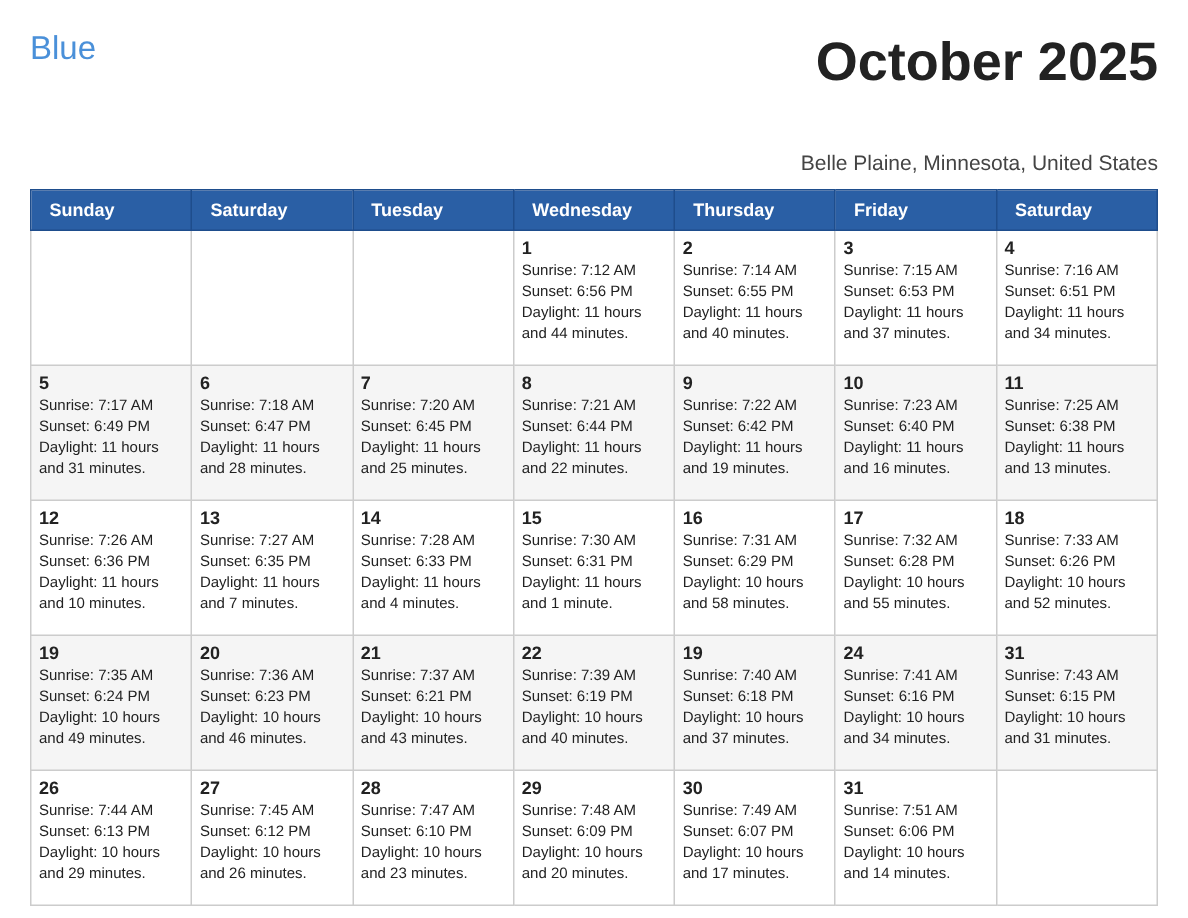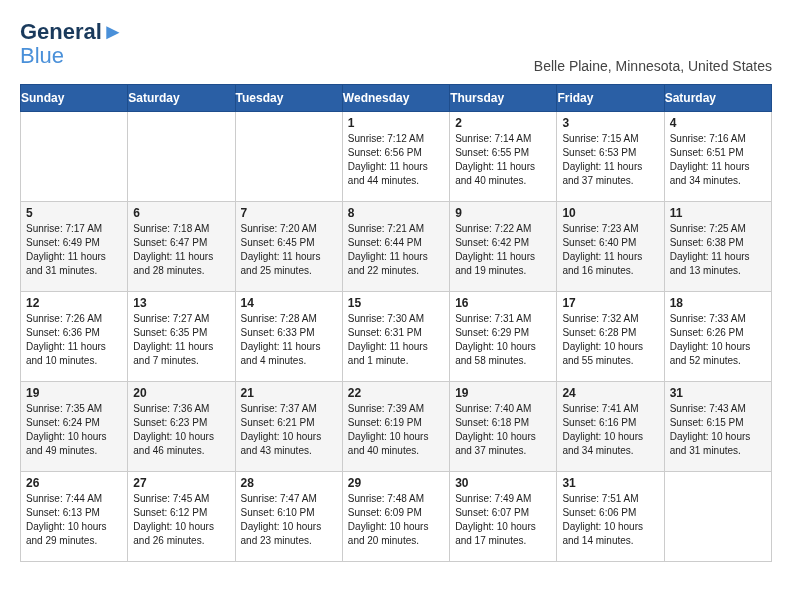--- a/index.html
+++ b/index.html
@@ -37,21 +37,21 @@
     table {
       width: 100%;
       border-collapse: collapse;
       table-layout: fixed;
     }
     thead tr th {
       background-color: #2a5fa5;
       color: #fff;
       font-size: 12px;
       font-weight: bold;
-      padding: 6px 0;
+      padding: 6px 12px;
       text-align: left;
       border: 1px solid #1e4d8c;
     }
     tbody tr td {
       border: 1px solid #ccc;
       vertical-align: top;
       padding: 4px 5px;
       font-size: 10.5px;
       color: #222;
       background: #fff;
@@ -70,28 +70,24 @@
       font-size: 10px;
       line-height: 1.4;
       color: #222;
     }
   </style>
 </head>
 <body>
 
 <div class="header-area">
   <div class="logo">
-    <div style="display:flex;align-items:center;">
-      <div style="font-size:22px;font-weight:bold;color:#1a3a5c;line-height:1.1;">
-        <span style="color:#1a3a5c;">General</span><span style="color:#4a90d9;">►</span>
-      </div>
-    </div>
     <div style="font-size:22px;font-weight:normal;color:#4a90d9;line-height:1.1;">Blue</div>
   </div>
   <div class="title-area">
+    <div class="month-year">October 2025</div>
     <div class="location">Belle Plaine, Minnesota, United States</div>
   </div>
 </div>
 
 <table>
   <thead>
     <tr id="header-row">
         <th>Sunday</th>
         <th>Saturday</th>
         <th>Tuesday</th>

